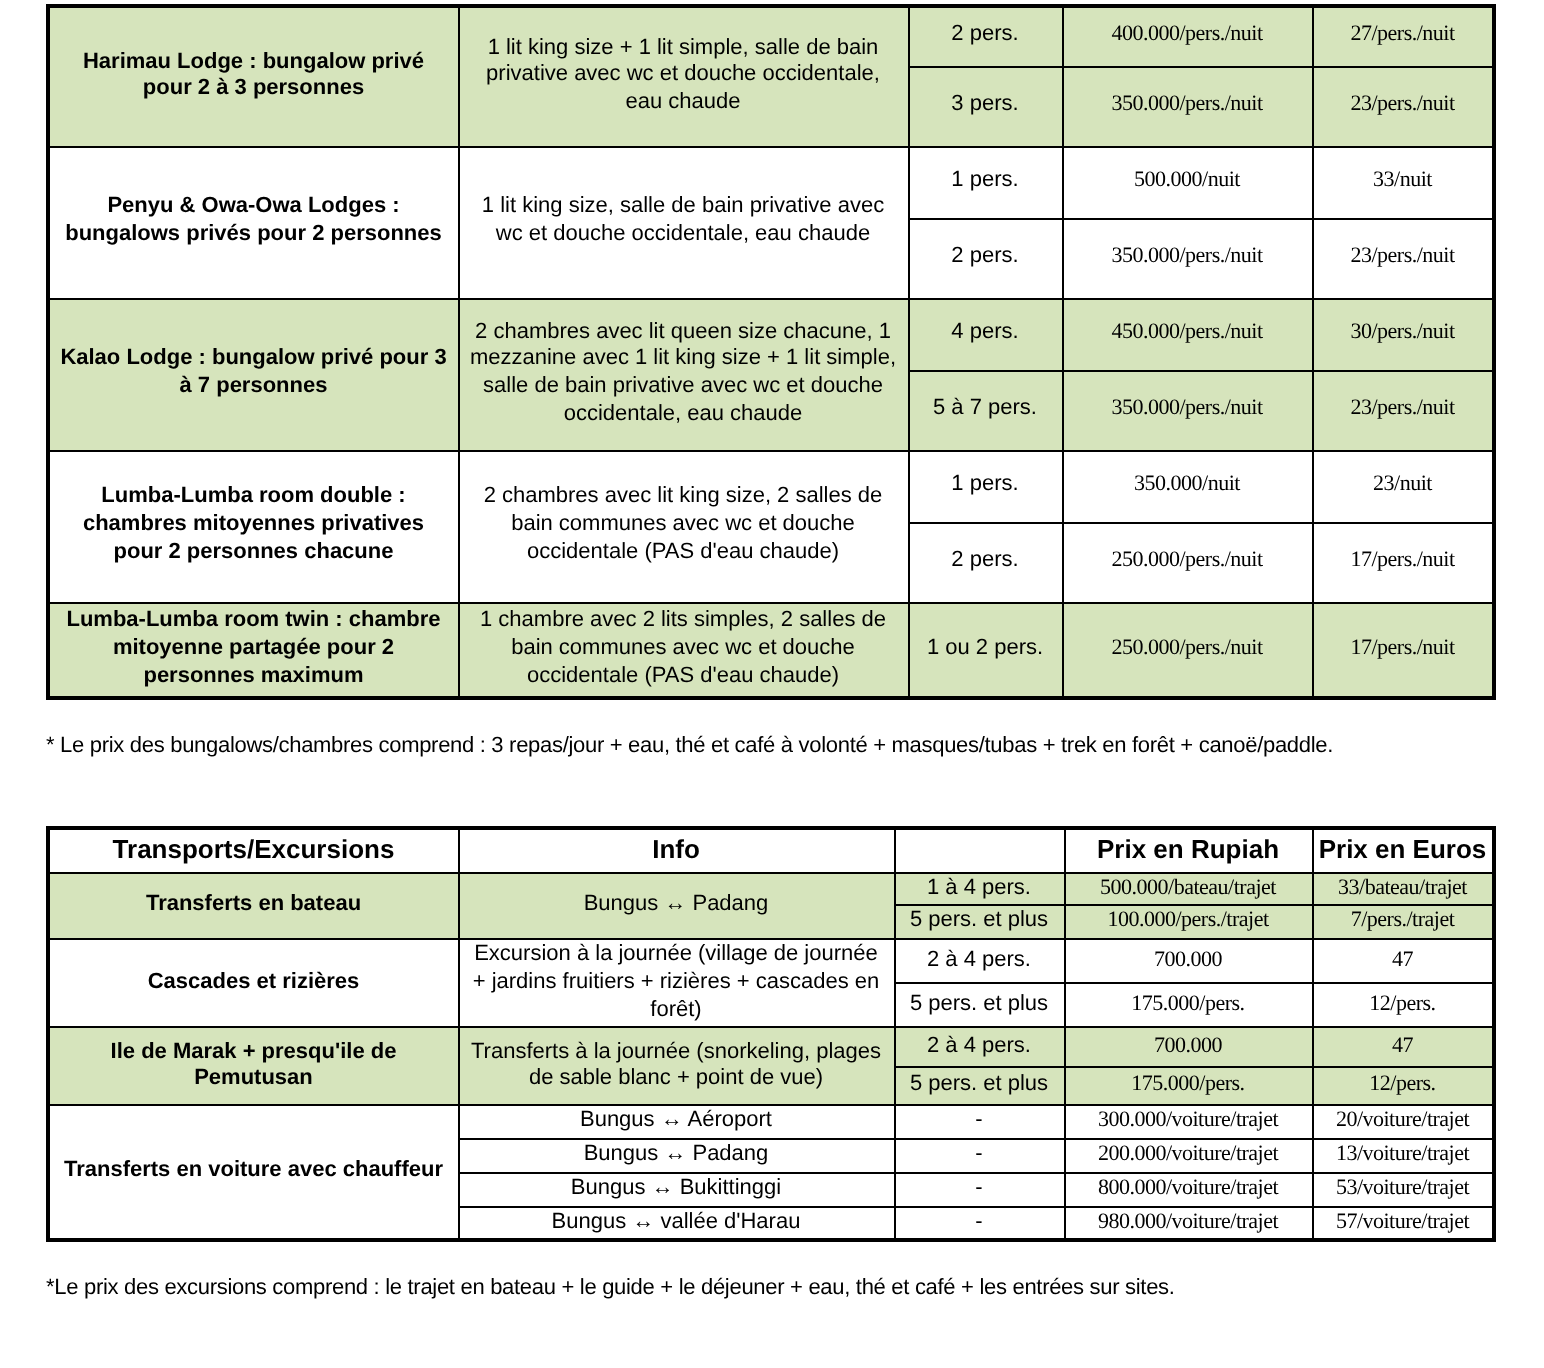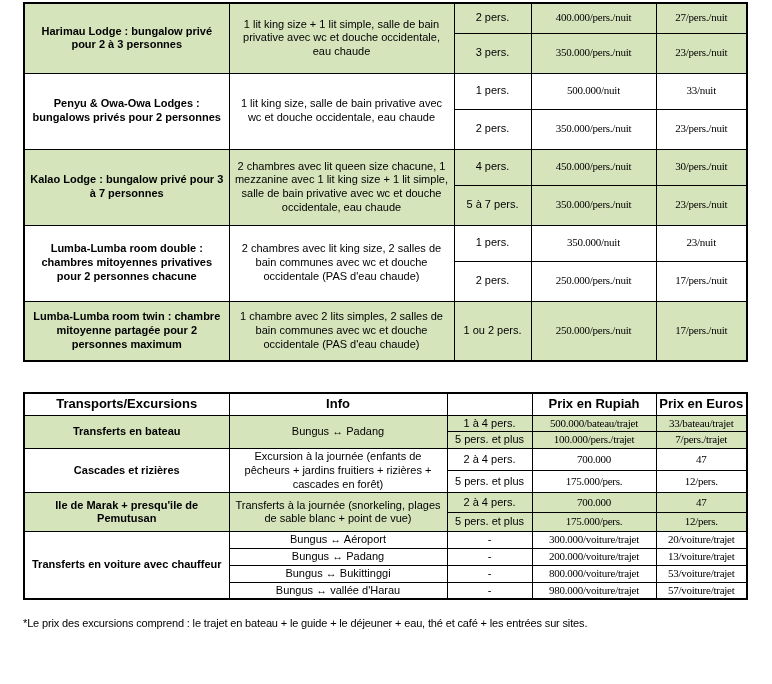--- a/index.html
+++ b/index.html
@@ -25,21 +25,21 @@
   .name { font-weight: bold; }
   .rupiah, .euros {
     text-align: right; white-space: nowrap;
     letter-spacing: -0.25px; padding: 1px 3px 1px 1px; font-family: Liberation Serif, serif;
   }
   .t2 th { font-size: 13px; font-weight: bold; padding: 2px; }
 
   tr.h16 { height: 16px; } tr.h19 { height: 19px; }
   tr.h20 { height: 20px; } tr.h22 { height: 22px; }
   tr.h30 { height: 30px; } tr.h36 { height: 36px; }
-  tr.h40 { height: 40px; } tr.h60 { height: 60px; }
+  tr.h40 { height: 40px; } tr.h60 { height: 48px; }
 
   .fns { margin-top: 13px; }
   .fn {
     font-size: 11px; letter-spacing: -0.15px;
     white-space: nowrap; line-height: 20px;
   }
   .fn b { font-weight: bold; }
   .t2 { margin-top: 30px; }
   .fn-last { margin-top: 13px; }
 </style>
@@ -114,20 +114,21 @@
         <td class="name g">Lumba-Lumba room twin :  chambre mitoyenne partagée pour 2 personnes maximum</td>
         <td class="desc g">1 chambre avec 2 lits simples, 2 salles de bain communes avec wc et douche occidentale (PAS d'eau chaude)</td>
         <td class="pers g">1 ou 2 pers.</td>
         <td class="rupiah g">250.000/pers./nuit</td>
         <td class="euros g">17/pers./nuit</td>
       </tr>
     </tbody>
   </table>
 
   <div class="fns">
+    <div class="fn">* Le prix des bungalows/chambres comprend : 3 repas/jour + eau, thé et café à volonté +  masques/tubas + trek en forêt + canoë/paddle.</div>
   </div>
 
   <table class="tbl t2">
     <colgroup>
       <col style="width:205px">
         <col style="width:218px">
         <col style="width:85px">
       <col style="width:124px">
         <col style="width:91px">
     </colgroup>
@@ -148,21 +149,21 @@
         <td class="euros g">33/bateau/trajet</td>
       </tr>
       <tr class="h16">
         <td class="pers g">5 pers. et plus</td>
         <td class="rupiah g">100.000/pers./trajet</td>
         <td class="euros g">7/pers./trajet</td>
       </tr>
 
       <tr class="h20">
         <td class="name" rowspan="2">Cascades et rizières</td>
-        <td rowspan="2">Excursion à la journée (enfants de pêcheurs + jardins fruitiers + rizières + cascades en forêt)</td>
+        <td rowspan="2">Excursion à la journée (village de journée + jardins fruitiers + rizières + cascades en forêt)</td>
         <td class="pers">2 à 4 pers.</td>
         <td class="rupiah">700.000</td>
         <td class="euros">47</td>
       </tr>
       <tr class="h20">
         <td class="pers">5 pers. et plus</td>
         <td class="rupiah">175.000/pers.</td>
         <td class="euros">12/pers.</td>
       </tr>
 

